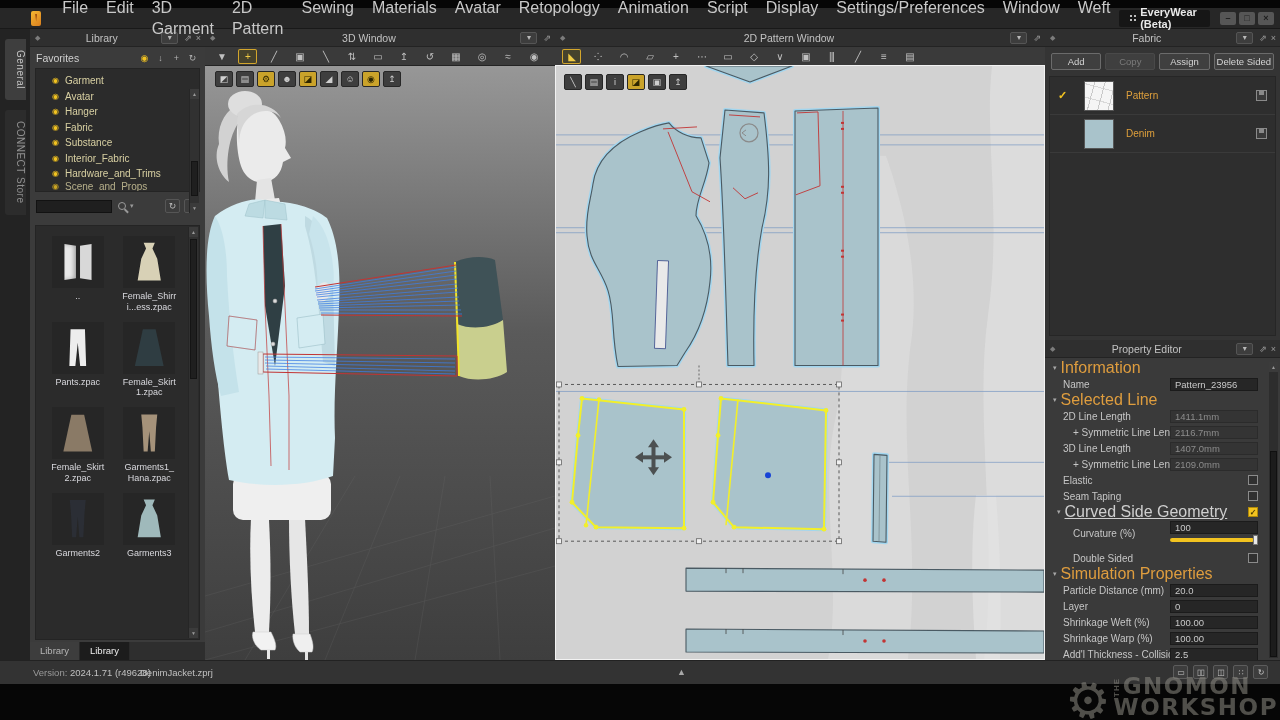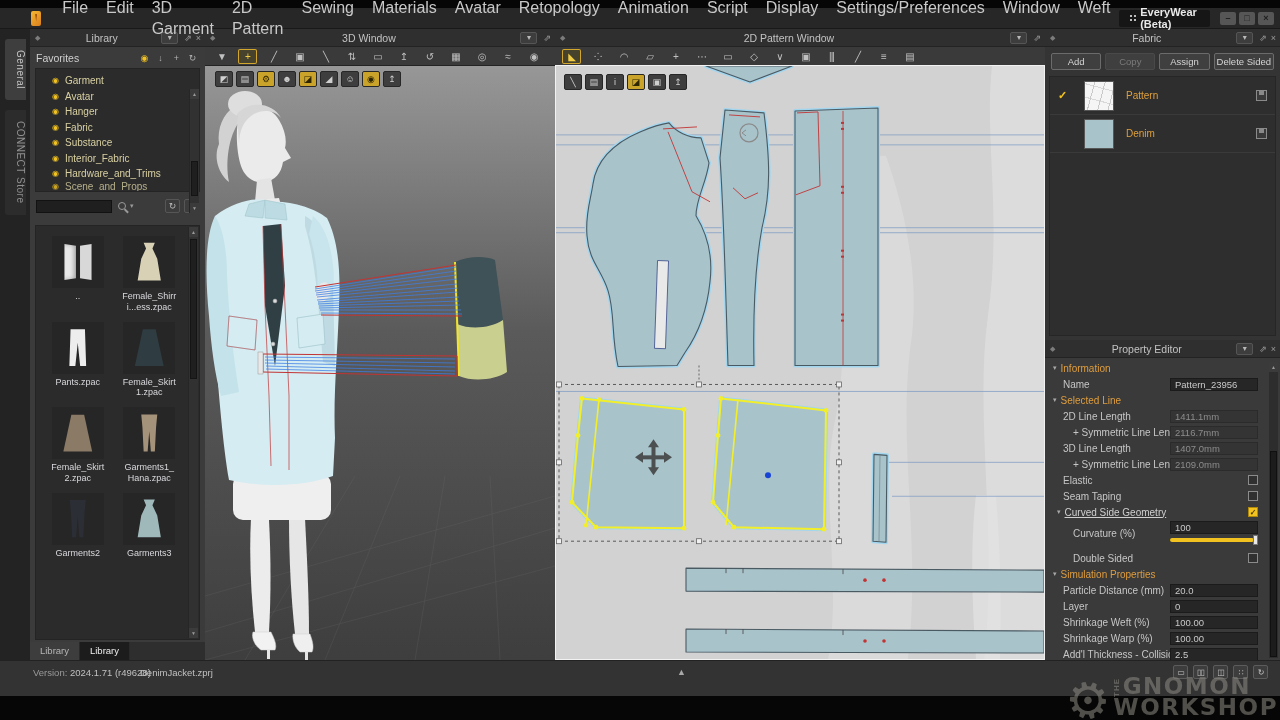--- a/index.html
+++ b/index.html
@@ -135,21 +135,21 @@
   .fname{flex:1;margin-left:12px;font-size:10px;color:#dfa03c;}
   .saveic{width:11px;height:11px;border:1px solid #8a8a8a;position:relative;background:#3a3a3a;}
   .saveic::after{content:"";position:absolute;left:2px;right:2px;top:0;height:4px;background:#8a8a8a;}
 
   
   .props{left:1045px;top:340px;width:235px;height:320px;background:#3a3a3a;overflow:hidden;}
   .pbody{position:absolute;left:0;right:12px;top:20px;bottom:0;overflow:hidden;}
   .prow{display:flex;align-items:center;height:16px;padding-left:18px;padding-right:10px;}
   .prow.sec{padding-left:8px;}
   .scaret{font-size:7px;color:#a8a8a8;margin-right:4px;}
-  .stitle{font-size:10px;color:var(--accent_orange,#df9d3e);}
+  .stitle{font-size:16px;color:var(--accent_orange,#df9d3e);}
   .stitle.plain{color:#cfcfcf;}
   .plabel{flex:1;font-size:10px;color:#c6c6c6;white-space:nowrap;overflow:hidden;}
   .plabel.ind{padding-left:10px;}
   .pfield{width:88px;height:13px;background:#262626;border:1px solid #1b1b1b;color:#c9c9c9;
           font-size:9.5px;font-family:inherit;padding:0 4px;}
   .pfield.dis{background:#343434;color:#8c8c8c;border-color:#2b2b2b;}
   .cbox{width:10px;height:10px;border:1px solid #8b8b8b;background:#303030;margin-left:auto;
         font-size:8px;line-height:9px;text-align:center;color:transparent;}
   .cbox.on{background:#f2c320;border-color:#b08908;color:#473800;font-weight:bold;}
   .curv{height:30px;align-items:flex-start;}
@@ -157,21 +157,21 @@
   .curvcol{width:88px;display:flex;flex-direction:column;gap:3px;padding-top:1px;}
   .slider{position:relative;height:4px;background:#222;border-radius:2px;margin-top:1px;}
   .sfill{position:absolute;left:0;top:0;bottom:0;width:95%;background:#f2c320;border-radius:2px;}
   .sthumb{position:absolute;right:0;top:-3px;width:5px;height:10px;background:#e8e8e8;border:1px solid #777;}
   .pscroll{position:absolute;right:2px;top:22px;bottom:2px;width:9px;background:#2d2d2d;}
   .pscroll .up{position:absolute;top:0;left:0;right:0;height:10px;background:#3b3b3b;color:#999;
                font-size:5px;text-align:center;line-height:10px;}
   .pscroll .thumb{position:absolute;left:1px;right:1px;top:30%;bottom:1px;background:#1c1c1c;border:1px solid #101010;}
 
   
-  .statusbar{position:absolute;left:0;top:660px;width:100%;height:36px;background:#333;
+  .statusbar{position:absolute;left:0;top:660px;width:100%;height:24px;background:#333;
              border-top:1px solid #222;z-index:4;}
   .vlab{position:absolute;left:33px;top:6px;font-size:9.5px;color:#9a9a9a;}
   .vval{position:absolute;left:70px;top:6px;font-size:9.5px;color:#c0c0c0;}
   .vfile{position:absolute;left:140px;top:6px;font-size:9.5px;color:#c0c0c0;}
   .expand{position:absolute;left:677px;top:6px;color:#a8a8a8;font-size:9px;}
   .layicons{position:absolute;right:12px;top:4px;display:flex;gap:5px;z-index:6;}
   .lic{width:15px;height:14px;background:#3d3d3d;border:1px solid #5c5c5c;border-radius:2px;color:#c3c3c3;
        font-size:8px;display:flex;align-items:center;justify-content:center;letter-spacing:-1px;}
 
   

